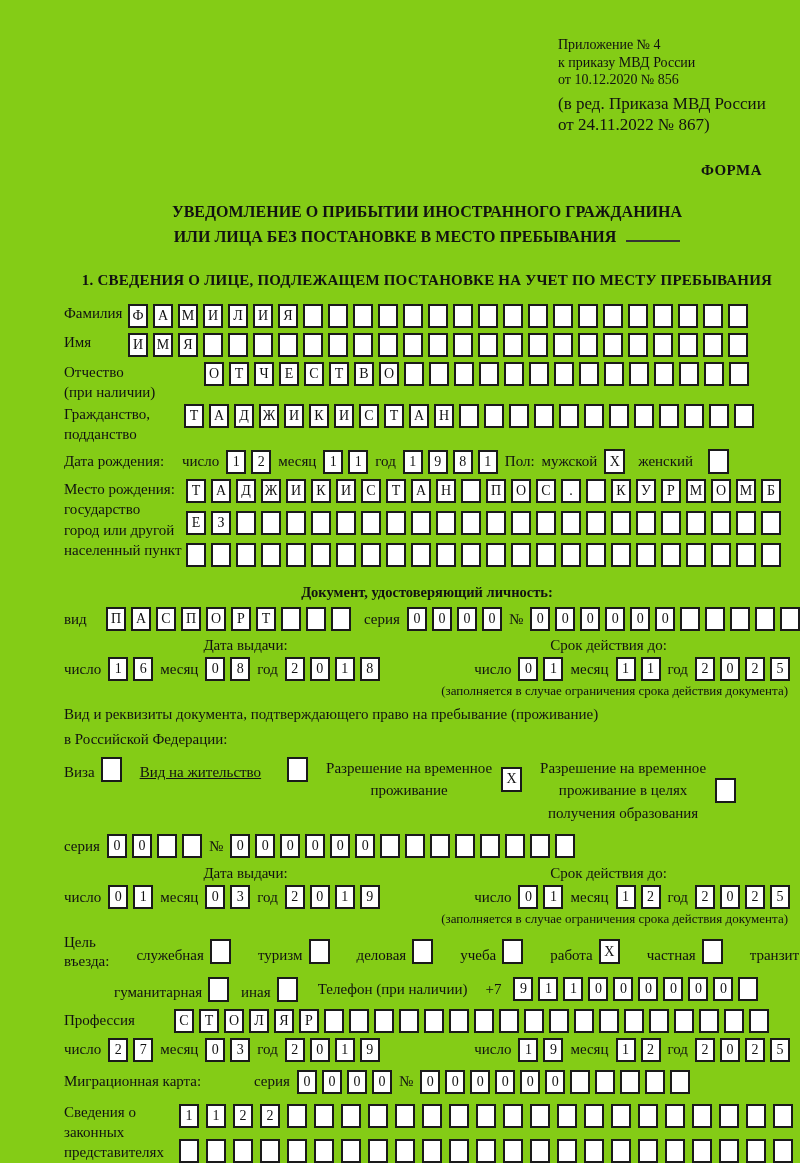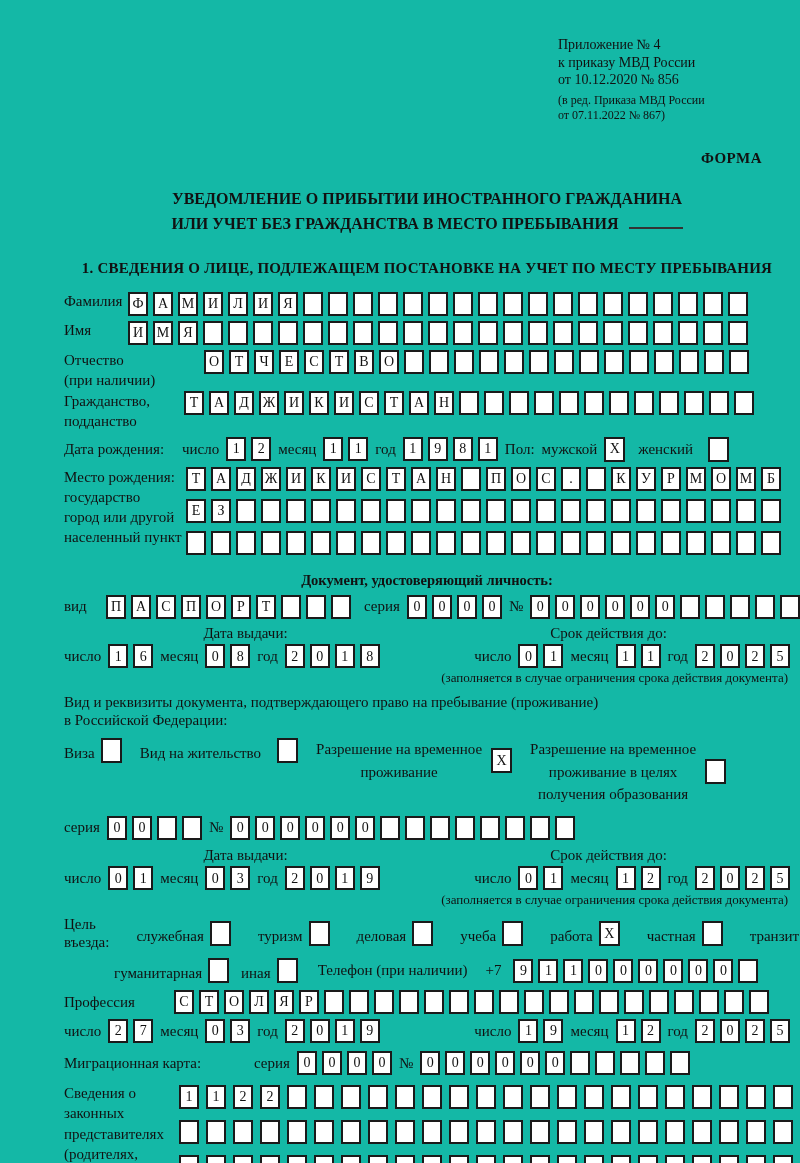--- a/index.html
+++ b/index.html
@@ -1,24 +1,24 @@
 <!DOCTYPE html>
 <html><head>
 <meta charset="utf-8">
 <style>
   html,body { margin:0; padding:0; background:#fff; }
   .page {
     width:800px; height:1163px; box-sizing:border-box;
     padding:36px 10px 0 64px;
     font-family:"Liberation Serif", serif;
-    color:#111; background:#14b8a6; overflow:hidden;
+    color:#111; background:#84cc16; overflow:hidden;
     position:relative; font-size:15px; line-height:1.25;
   }
   .hdr-block { margin-left:494px; font-size:14px; }
-  .hdr-block .amend { font-size:12px; margin-top:4px; }
+  .hdr-block .amend { font-size:17px; margin-top:4px; }
   .forma { text-align:right; padding-right:28px; font-weight:bold; font-size:15px; margin-top:26px; letter-spacing:0.5px; }
   .title { text-align:center; font-weight:bold; font-size:16px; margin-top:20px; line-height:1.55; }
   .blank-line { display:inline-block; width:54px; border-bottom:2px solid #333; height:14px; margin-left:10px; }
   .sec-head { text-align:center; font-weight:bold; font-size:15px; margin-top:22px; margin-bottom:14px; letter-spacing:0.2px; }
 
   .row { display:flex; align-items:flex-start; margin-bottom:5px; }
   .lbl { flex:none; }
   .lbl-lines div { line-height:1.35; }
   .cells { display:flex; gap:5px; flex-wrap:nowrap; }
   .cell {
@@ -46,29 +46,29 @@
 <body>
 
 <div class="page">
 
   <div class="hdr-block">
     <div>Приложение № 4</div>
     <div>к приказу МВД России</div>
     <div>от 10.12.2020 № 856</div>
     <div class="amend">
       <div>(в ред. Приказа МВД России</div>
-      <div>от 07.11.2022 № 867)</div>
+      <div>от 24.11.2022 № 867)</div>
     </div>
   </div>
 
   <div class="forma">ФОРМА</div>
 
   <div class="title">
     <div>УВЕДОМЛЕНИЕ О ПРИБЫТИИ ИНОСТРАННОГО ГРАЖДАНИНА</div>
-    <div><span>ИЛИ УЧЕТ БЕЗ ГРАЖДАНСТВА В МЕСТО ПРЕБЫВАНИЯ</span><span class="blank-line"></span></div>
+    <div><span>ИЛИ ЛИЦА БЕЗ ПОСТАНОВКЕ В МЕСТО ПРЕБЫВАНИЯ</span><span class="blank-line"></span></div>
   </div>
 
   <div class="sec-head">1. СВЕДЕНИЯ О ЛИЦЕ, ПОДЛЕЖАЩЕМ ПОСТАНОВКЕ НА УЧЕТ ПО МЕСТУ ПРЕБЫВАНИЯ</div>
 
   <div class="row">
     <span class="lbl" style="width:64px;">Фамилия</span>
     <span class="cells">
         <span class="cell">Ф</span>
         <span class="cell">А</span>
         <span class="cell">М</span>
@@ -389,28 +389,28 @@
           <span class="cell">2</span>
           <span class="cell">0</span>
           <span class="cell">2</span>
           <span class="cell">5</span>
         </span>
     </span>
   </div>
   <div class="note-right">(заполняется в случае ограничения срока действия документа)</div>
 
   <div style="margin-top:4px;">Вид и реквизиты документа, подтверждающего право на пребывание (проживание)</div>
-  <div style="margin-top:0;">в Российской Федерации:</div>
+  <div style="margin-top:6px;">в Российской Федерации:</div>
 
   <div class="row" style="margin-top:8px; gap:18px; align-items:flex-start;">
     <span class="opt">
       <span>Виза</span>
       <span class="box"></span>
     </span>
-    <span class="opt" style="gap:16px;">
+    <span class="opt" style="gap:26px;text-decoration:underline;">
       <span>Вид на жительство</span>
       <span class="box"></span>
     </span>
     <span class="optcol">
       <span class="txt">
         <div>Разрешение на временное</div>
         <div>проживание</div>
       </span>
       <span class="box">X</span>
     </span>

